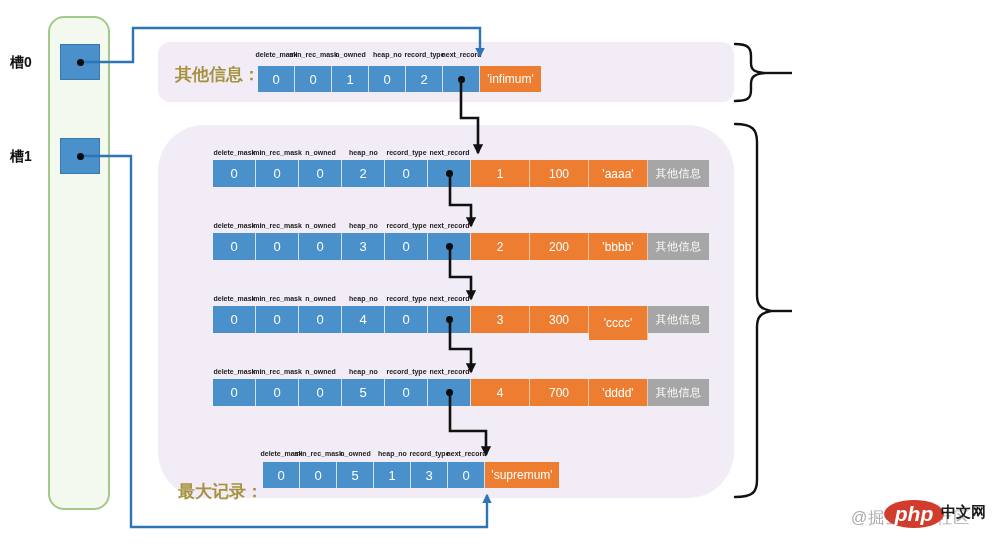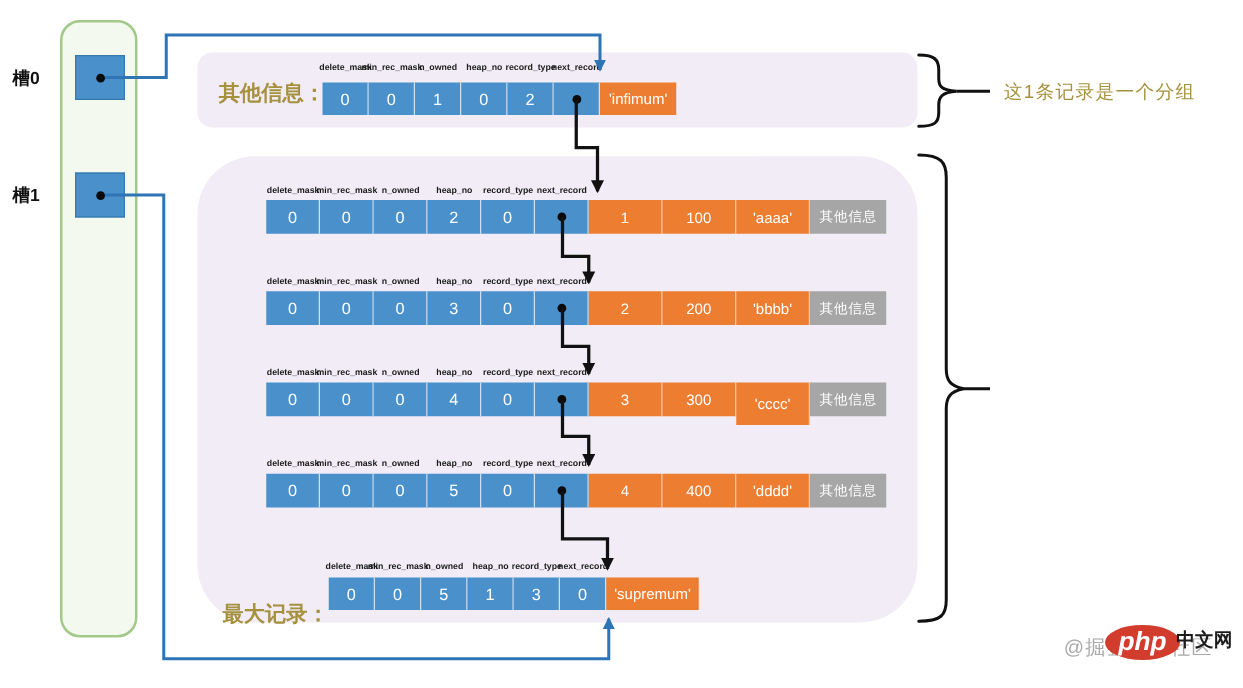--- a/index.html
+++ b/index.html
@@ -161,21 +161,21 @@
         <div class="cell-row" style="left: 55px; top: 254px;">
           <div class="cell blue" style="width: 43px; height: 27px;">0</div>
           <div class="cell blue" style="width: 43px; height: 27px;">0</div>
           <div class="cell blue" style="width: 43px; height: 27px;">0</div>
           <div class="cell blue" style="width: 43px; height: 27px;">5</div>
           <div class="cell blue" style="width: 43px; height: 27px;">0</div>
           <div class="cell blue" style="width: 43px; height: 27px;">
             <span class="dot"></span>
           </div>
           <div class="cell orange" style="width: 59px; height: 27px;">4</div>
-          <div class="cell orange" style="width: 59px; height: 27px;">400</div>
+          <div class="cell orange" style="width: 59px; height: 27px;">700</div>
           <div class="cell orange" style="width: 59px; height: 27px;">'dddd'</div>
           <div class="cell gray last" style="width: 61px; height: 27px;">其他信息</div>
         </div>
       </div>
     <span class="rec-label" style="left:20px;top:355px;">最大记录：</span>
     <div id="max-row">
         <div class="hdr-row" style="left: 105px; top: 325px;">
           <span class="hdr" style="width: 37px;">delete_mask</span>
           <span class="hdr" style="width: 37px;">min_rec_mask</span>
           <span class="hdr" style="width: 37px;">n_owned</span>
@@ -215,19 +215,18 @@
     <path d="M450,320 V349 H471 V372" fill="none" stroke="#111" stroke-width="2.6" marker-end="url(#ak)"></path>
     <path d="M450,393 V431 H486 V455" fill="none" stroke="#111" stroke-width="2.6" marker-end="url(#ak)"></path>
 
     <path d="M735,44 C748,44 751,48 751,56 L751,63 C751,70 754,72 765,73 C754,74 751,77 751,84 L751,90 C751,98 748,101 735,101" fill="none" stroke="#111" stroke-width="2.4" stroke-linecap="round"></path>
     <path d="M765,73 H792" fill="none" stroke="#111" stroke-width="2.4"></path>
 
     <path d="M735,124 C753,124 757,130 757,142 L757,295 C757,304 760,309 771,311 C760,313 757,318 757,327 L757,480 C757,492 753,497 735,497" fill="none" stroke="#111" stroke-width="2.4" stroke-linecap="round"></path>
     <path d="M771,311 H792" fill="none" stroke="#111" stroke-width="2.4"></path>
   </svg>
 
-  <div class="annotation" style="left:803px;top:64px;">这1条记录是一个分组</div>
 
   <div class="wm-handle">@掘金技术社区</div>
   <div class="wm-logo">php</div>
   <div class="wm-suffix">中文网</div>
 
 </div>
 
 </body></html>

